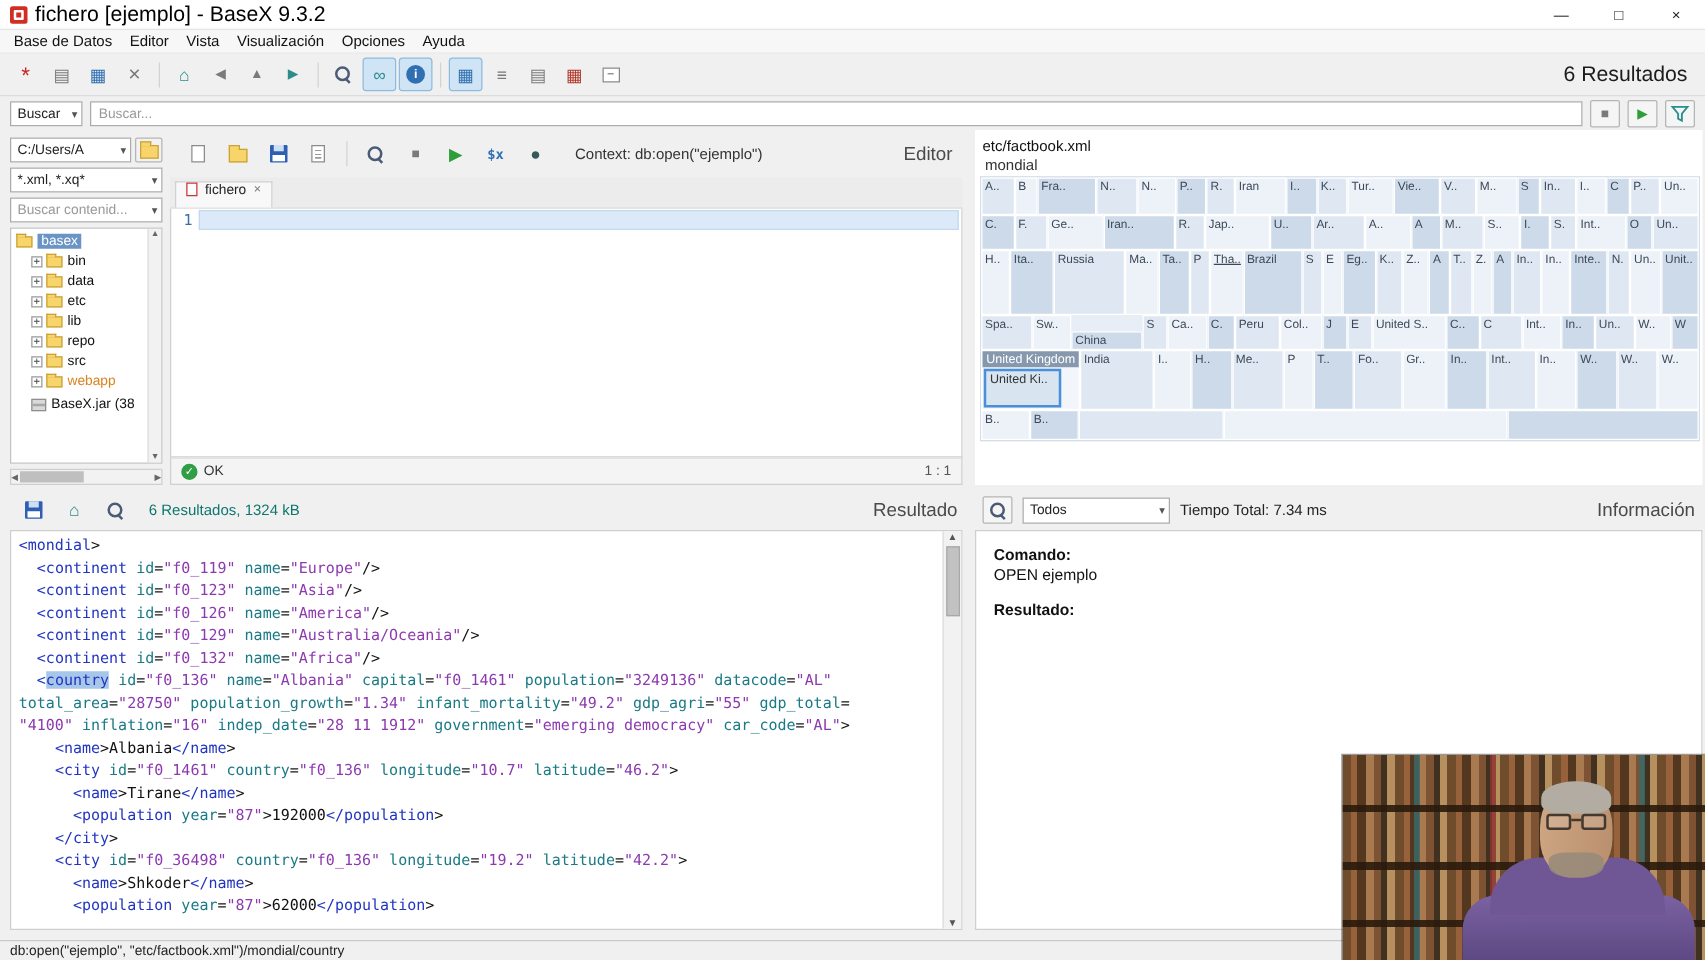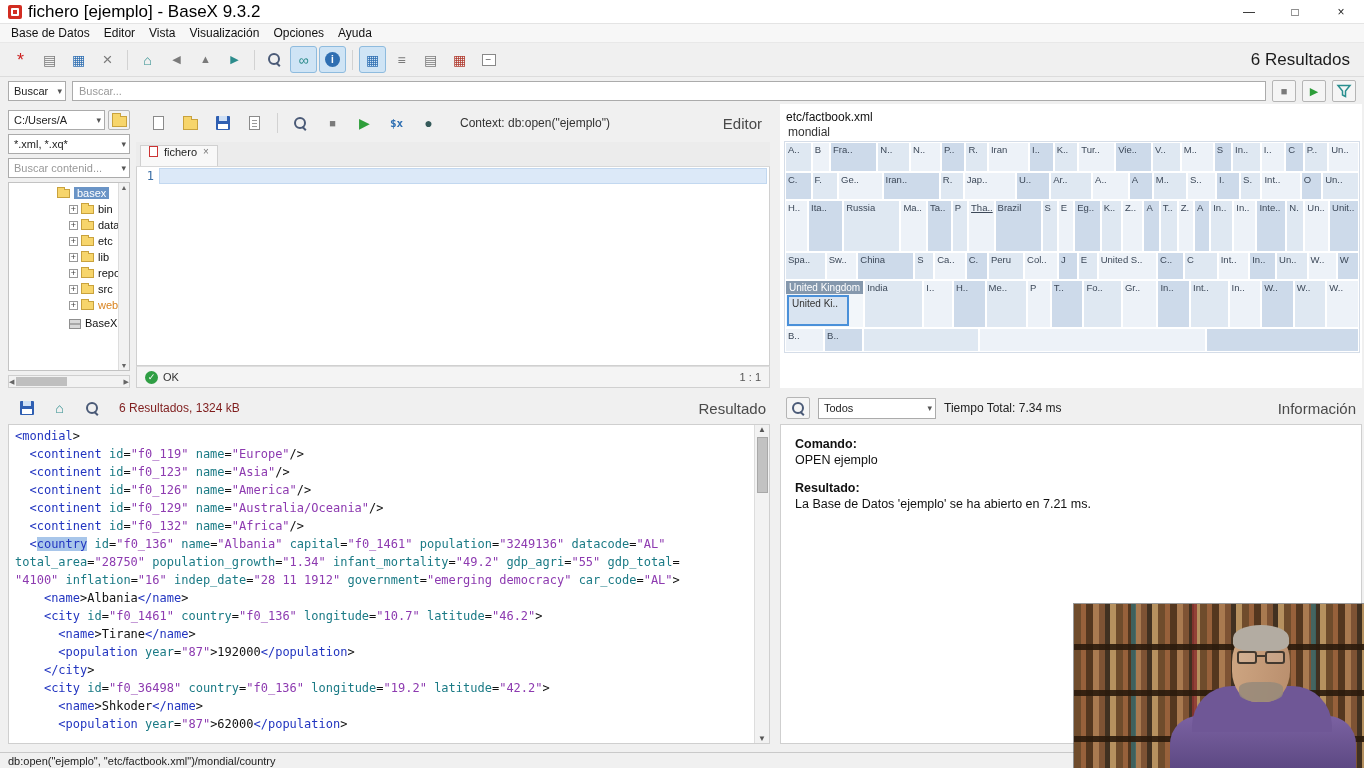--- a/index.html
+++ b/index.html
@@ -54,21 +54,21 @@
   
   .explorer { position:absolute; left:8px; top:6px; width:122px; bottom:4px; display:flex; flex-direction:column; gap:4px; }
   .exp-row { display:flex; gap:3px; }
   .exp-combo { flex:1; }
   .fbtn { width:22px; height:20px; border:1px solid #b5b5b5; background:#f2f2f2; display:flex; align-items:center; justify-content:center; border-radius:2px; }
   .fld-ic { width:13px; height:9px; background:#f7d56b; border:1px solid #c9a23d; display:inline-block; position:relative; margin-right:4px; flex:none; }
   .fld-ic::before { content:""; position:absolute; top:-3px; left:-1px; width:6px; height:2px; background:#f7d56b; border:1px solid #c9a23d; border-bottom:none; }
   .jar-ic { width:12px; height:10px; background:#d9d9d9; border:1px solid #8f8f8f; display:inline-block; margin-right:4px; flex:none; position:relative; }
   .jar-ic::after { content:""; position:absolute; left:0; right:0; top:3px; height:2px; background:#a8a8a8; }
   .tree-wrap { flex:1; background:#fff; border:1px solid #c3c3c3; position:relative; overflow:hidden; }
-  .file-tree { position:absolute; inset:0 11px 0 0; padding-top:2px;padding-left:44px; }
+  .file-tree { position:absolute; inset:0 11px 0 0; padding-top:2px; }
   .tree-row { display:flex; align-items:center; height:16px; font-size:11px; white-space:nowrap; }
   .tree-row.selected .tree-label { background:#6a94c6; color:#fff; padding:0 3px; }
   .expander { width:9px; height:9px; border:1px solid #999; background:#fff; font-size:9px; line-height:7px; text-align:center; color:#444; margin-right:3px; flex:none; }
   .tree-label.accent { color:#d9831f; }
   .vscroll-mini { position:absolute; right:0; top:0; bottom:0; width:11px; background:#f2f2f2; border-left:1px solid #ddd; font-size:7px; color:#666; display:flex; flex-direction:column; justify-content:space-between; align-items:center; padding:1px 0; }
   .hscroll { height:13px; background:#f2f2f2; border:1px solid #cfcfcf; display:flex; align-items:center; font-size:7px; color:#666; }
   .hthumb { height:9px; background:#bfbfbf; width:42%; margin:0 2px; }
   .hsp { flex:1; }
 
   
@@ -108,21 +108,21 @@
   .shade0 { background:#dfe8f2; } .shade1 { background:#edf2f8; } .shade2 { background:#cddaea; }
   .map-group { flex:1 1 0; border:1px solid #fff; display:flex; flex-direction:column; background:#fff; }
   .map-group-hdr { background:#8598ad; color:#fff; font-size:10px; padding:1px 3px; white-space:nowrap; overflow:hidden; }
   .map-group-body { flex:1; background:#f2f6fa; padding:1px; }
   .map-sel { width:82%; height:100%; background:#d9e4f1; border:2px solid #4a90d9; font-size:10px; color:#333; padding:1px 3px; white-space:nowrap; overflow:hidden; }
 
   
   .bottom { position:absolute; top:392px; left:0; right:0; height:360px; }
   .result-panel { position:absolute; left:8px; top:0; width:762px; bottom:8px; display:flex; flex-direction:column; }
   .res-toolbar { height:32px; display:flex; align-items:center; gap:4px; padding:0 4px; }
-  .res-summary { font-size:12px; color:#7f1d1d; margin-left:8px; }
+  .res-summary { font-size:12px; color:#0f766e; margin-left:8px; }
   .res-body { flex:1; background:#fff; border:1px solid #cfcfcf; position:relative; overflow:hidden; }
   .result-code { position:absolute; inset:2px 16px 0 6px; font-family:"DejaVu Sans Mono", monospace; font-size:12px; line-height:18px; white-space:pre; }
   .code-line { height:18px; }
   .xt { color:#2235c0; } .xa { color:#1a7a85; } .xv { color:#8d3ab0; }
   .selword { background:#a8c6ea; }
   .vscroll { position:absolute; right:0; top:0; bottom:0; width:15px; background:#f2f2f2; border-left:1px solid #ddd; display:flex; flex-direction:column; align-items:center; font-size:8px; color:#555; }
   .vthumb { width:11px; height:56px; background:#c2c2c2; border:1px solid #a8a8a8; margin-top:3px; }
   .vfill { flex:1; }
 
   .info-panel { position:absolute; left:780px; top:0; right:2px; bottom:8px; display:flex; flex-direction:column; }
@@ -448,21 +448,21 @@
           <div class="map-cell shade0" style="flex-grow: 20;">In..</div>
           <div class="map-cell shade1" style="flex-grow: 20;">In..</div>
           <div class="map-cell shade2" style="flex-grow: 28;">Inte..</div>
           <div class="map-cell shade0" style="flex-grow: 14;">N.</div>
           <div class="map-cell shade1" style="flex-grow: 22;">Un..</div>
           <div class="map-cell shade2" style="flex-grow: 28;">Unit..</div>
         </div>
         <div class="map-row" style="height: 28px;">
           <div class="map-cell shade0" style="flex-grow: 30;">Spa..</div>
           <div class="map-cell shade1" style="flex-grow: 22;">Sw..</div>
-          <div class="map-cell shade2" style="flex-grow: 44;">China</div>
+          <div class="map-cell shade2" style="flex-grow: 44; margin-top: 13px;">China</div>
           <div class="map-cell shade0" style="flex-grow: 12;">S</div>
           <div class="map-cell shade1" style="flex-grow: 22;">Ca..</div>
           <div class="map-cell shade2" style="flex-grow: 14;">C.</div>
           <div class="map-cell shade0" style="flex-grow: 26;">Peru</div>
           <div class="map-cell shade1" style="flex-grow: 24;">Col..</div>
           <div class="map-cell shade2" style="flex-grow: 12;">J</div>
           <div class="map-cell shade0" style="flex-grow: 12;">E</div>
           <div class="map-cell shade1" style="flex-grow: 46;">United S..</div>
           <div class="map-cell shade2" style="flex-grow: 18;">C..</div>
           <div class="map-cell shade0" style="flex-grow: 24;">C</div>
@@ -542,21 +542,20 @@
         <span class="arr">▾</span>
       </div>
       <span class="info-time">Tiempo Total: 7.34 ms</span>
       <span class="panel-title">Información</span>
     </div>
     <div class="info-body">
       <div class="info-label">Comando:</div>
       <div>OPEN ejemplo</div>
       <div class="info-gap"></div>
       <div class="info-label">Resultado:</div>
-      <div>La Base de Datos 'ejemplo' se ha abierto en 7.21 ms.</div>
     </div>
   </div>
 </div>
 
 <div class="webcam">
   <div class="books"></div>
   <div class="shoulders"></div>
   <div class="torso"></div>
   <div class="head"></div>
   <div class="glasses">

